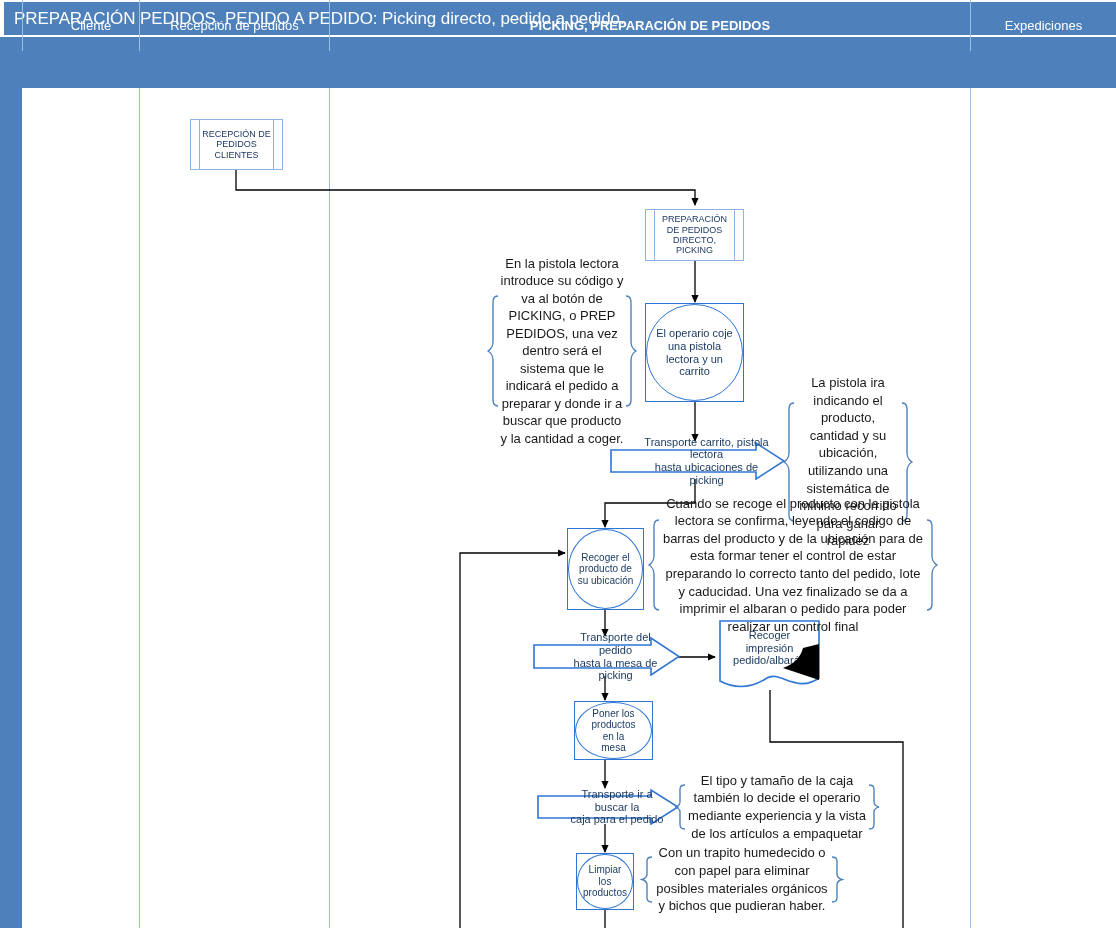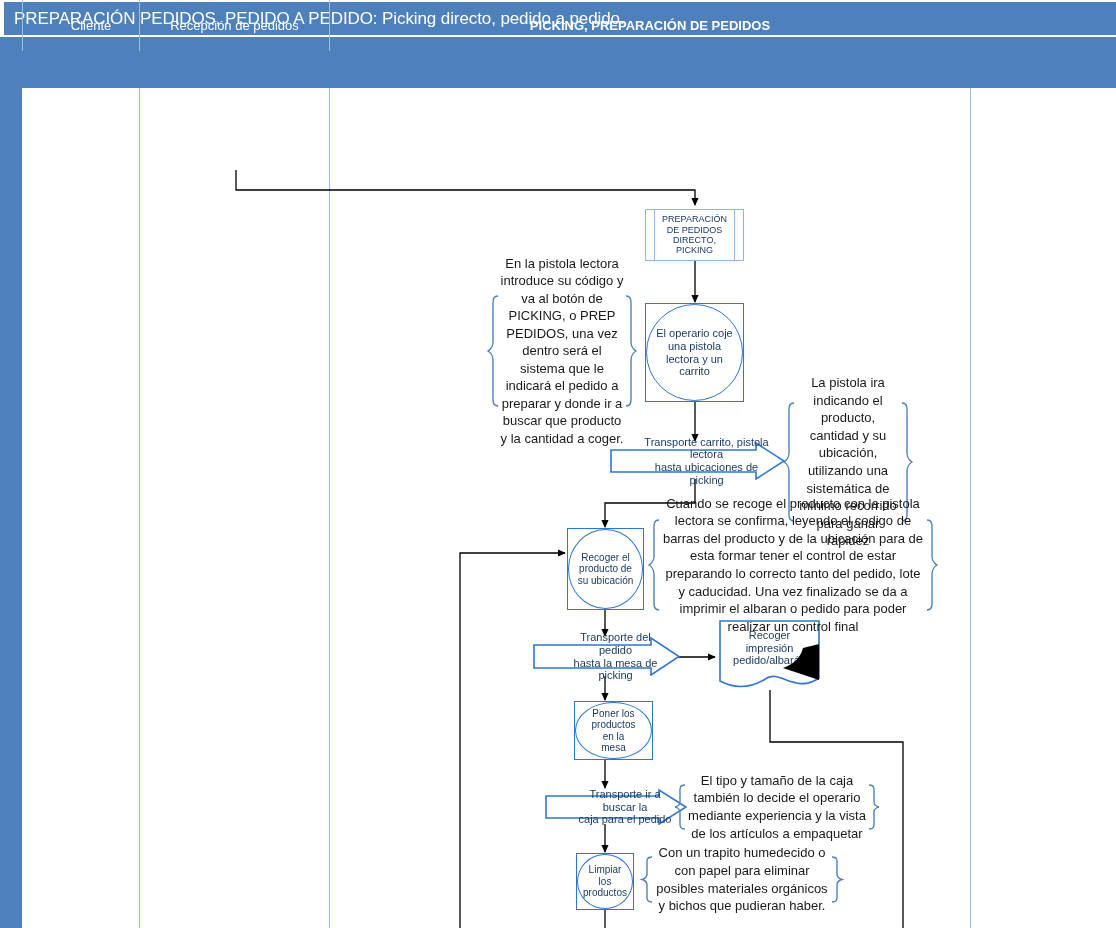--- a/index.html
+++ b/index.html
@@ -146,20 +146,21 @@
 
 <div id="page">
 
   <div id="title-bar">PREPARACIÓN PEDIDOS, PEDIDO A PEDIDO: Picking directo, pedido a pedido.</div>
 
   <div id="lane-header"></div>
 
   <div class="lane-head" style="left:22px;width:117px;padding-left:20px;">Cliente</div>
   <div class="lane-head" style="left:139px;width:190px;">Recepción de pedidos</div>
   <div class="lane-head bold" style="left:329px;width:641px;">PICKING, PREPARACIÓN DE PEDIDOS</div>
+  <div class="lane-head" style="left:970px;width:146px;">Expediciones</div>
 
   <div id="left-band"></div>
   <div class="lane-sep" style="left:139px;"></div>
   <div class="lane-sep" style="left:329px;"></div>
   <div class="lane-sep" style="left:970px;"></div>
 
   <div class="conn" style="left:0;top:0;">
     <svg width="1116" height="928">
       <defs>
         <marker id="ah" markerWidth="9" markerHeight="9" refX="7.5" refY="4.2" orient="auto" markerUnits="userSpaceOnUse">
@@ -186,20 +187,27 @@
       <path d="M605,824 L605,852" stroke="#000" stroke-width="1.3" fill="none" marker-end="url(#ah)"></path>
 
       <path d="M605,910 L605,928" stroke="#000" stroke-width="1.3" fill="none"></path>
 
       <path d="M460,928 L460,553 L565,553" stroke="#000" stroke-width="1.3" fill="none" marker-end="url(#ah)"></path>
 
       <path d="M770,690 L770,742 L903,742 L903,928" stroke="#000" stroke-width="1.3" fill="none"></path>
     </svg>
   </div>
 
+  <div class="node pre-proc" style="left:190px;top:119px;width:93px;height:51px;">
+    <span class="bar-l"></span>
+    <span class="bar-r"></span>
+    <span>RECEPCIÓN DE
+PEDIDOS
+CLIENTES</span>
+  </div>
 
   <div class="node pre-proc" style="left:645px;top:209px;width:99px;height:52px;">
     <span class="bar-l"></span>
     <span class="bar-r"></span>
     <span>PREPARACIÓN
 DE PEDIDOS
 DIRECTO,
 PICKING</span>
   </div>
 
@@ -247,21 +255,21 @@
   </div>
 
   <div class="node sq-circ" style="left:574px;top:701px;width:79px;height:59px;font-size:10px;">
     <span class="circ"></span>
     <span class="lbl">Poner los
 productos
 en la
 mesa</span>
   </div>
 
-  <div class="node transport" style="left:537px;top:789px;width:142px;height:36px;margin-left:8px;">
+  <div class="node transport" style="left:537px;top:789px;width:142px;height:36px;">
     <svg width="142" height="36" viewBox="0 0 142 36">
       <path d="M1,7 L114,7 L114,1 L141,18 L114,35 L114,29 L1,29 z" fill="#ffffff" stroke="#2E75D4" stroke-width="1.6"></path>
     </svg>
     <span class="lbl">Transporte ir a buscar la
 caja para el pedido</span>
   </div>
 
   <div class="node sq-circ" style="left:576px;top:853px;width:58px;height:57px;font-size:10px;">
     <span class="circ"></span>
     <span class="lbl">Limpiar

